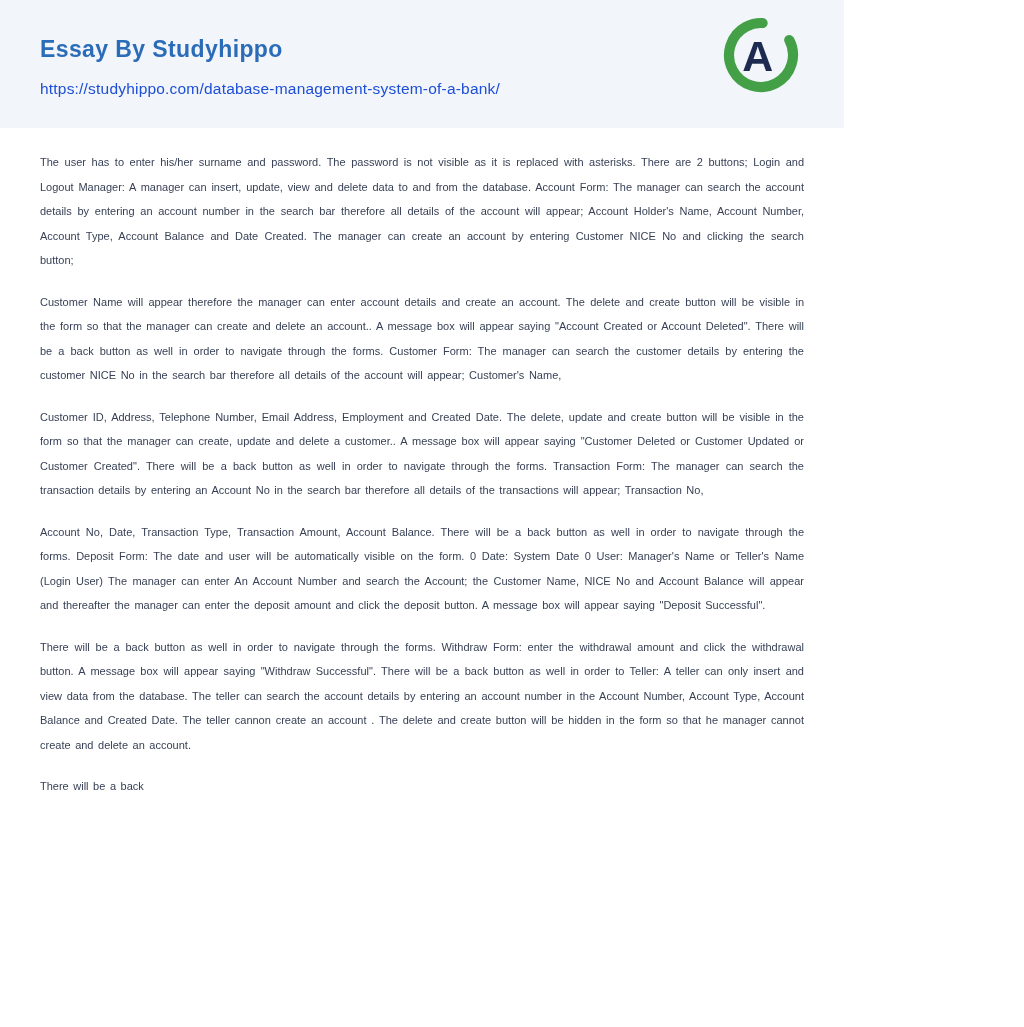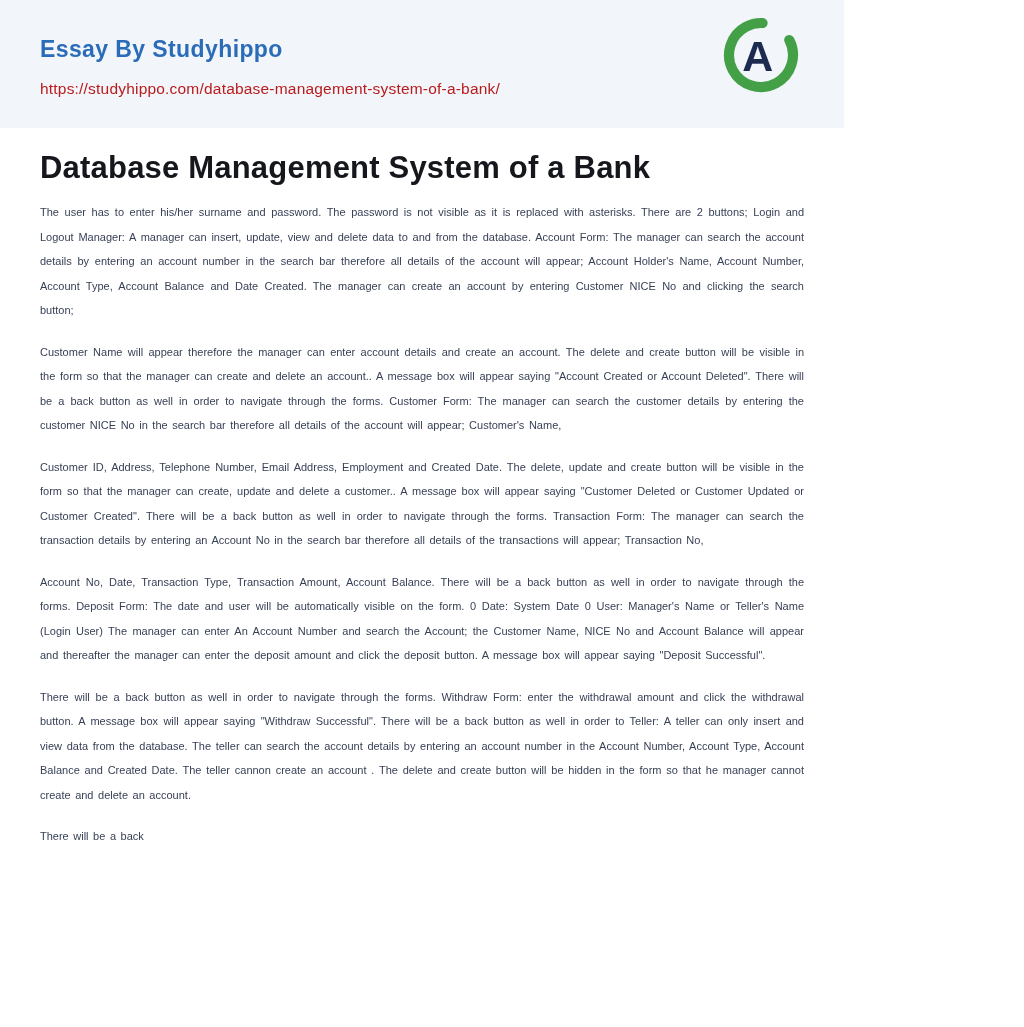--- a/index.html
+++ b/index.html
@@ -24,21 +24,21 @@
   .brand-title {
     color: #2b6cb8;
     font-size: 23px;
     font-weight: bold;
     letter-spacing: 0.4px;
     line-height: 1.2;
   }
   .brand-url {
     display: inline-block;
     margin-top: 16px;
-    color: #b91c1c;
+    color: #1d4ed8;
     font-size: 15.5px;
     text-decoration: none;
     letter-spacing: 0.2px;
   }
   .logo-wrap {
     position: absolute;
     top: 16px;
     right: 44px;
     width: 78px;
     height: 78px;
@@ -83,21 +83,20 @@
         <g transform="rotate(-28 50 50)">
           <circle cx="50" cy="50" r="41" fill="none" stroke="#43a047" stroke-width="13" stroke-linecap="round" stroke-dasharray="215 43"></circle>
         </g>
 
         <text x="26" y="70" font-family="Liberation Sans, DejaVu Sans, sans-serif" font-size="55" font-weight="bold" fill="#1d2b50">A</text>
       </svg>
     </div>
   </header>
 
   <main class="article">
-    <h1 class="article-title">Database Management System of a Bank</h1>
 
     <p>The user has to enter his/her surname and password. The password is not visible as it is replaced with asterisks. There are 2 buttons; Login and Logout Manager: A manager can insert, update, view and delete data to and from the database. Account Form: The manager can search the account details by entering an account number in the search bar therefore all details of the account will appear; Account Holder's Name, Account Number, Account Type, Account Balance and Date Created. The manager can create an account by entering Customer NICE No and clicking the search button;</p>
     <p>Customer Name will appear therefore the manager can enter account details and create an account. The delete and create button will be visible in the form so that the manager can create and delete an account.. A message box will appear saying "Account Created or Account Deleted". There will be a back button as well in order to navigate through the forms. Customer Form: The manager can search the customer details by entering the customer NICE No in the search bar therefore all details of the account will appear; Customer's Name,</p>
     <p>Customer ID, Address, Telephone Number, Email Address, Employment and Created Date. The delete, update and create button will be visible in the form so that the manager can create, update and delete a customer.. A message box will appear saying "Customer Deleted or Customer Updated or Customer Created". There will be a back button as well in order to navigate through the forms. Transaction Form: The manager can search the transaction details by entering an Account No in the search bar therefore all details of the transactions will appear; Transaction No,</p>
     <p>Account No, Date, Transaction Type, Transaction Amount, Account Balance. There will be a back button as well in order to navigate through the forms. Deposit Form: The date and user will be automatically visible on the form. 0 Date: System Date 0 User: Manager's Name or Teller's Name (Login User) The manager can enter An Account Number and search the Account; the Customer Name, NICE No and Account Balance will appear and thereafter the manager can enter the deposit amount and click the deposit button. A message box will appear saying "Deposit Successful".</p>
     <p>There will be a back button as well in order to navigate through the forms. Withdraw Form: enter the withdrawal amount and click the withdrawal button. A message box will appear saying "Withdraw Successful". There will be a back button as well in order to Teller: A teller can only insert and view data from the database. The teller can search the account details by entering an account number in the Account Number, Account Type, Account Balance and Created Date. The teller cannon create an account . The delete and create button will be hidden in the form so that he manager cannot create and delete an account.</p>
     <p>There will be a back</p>
   </main>
 
 </div>

